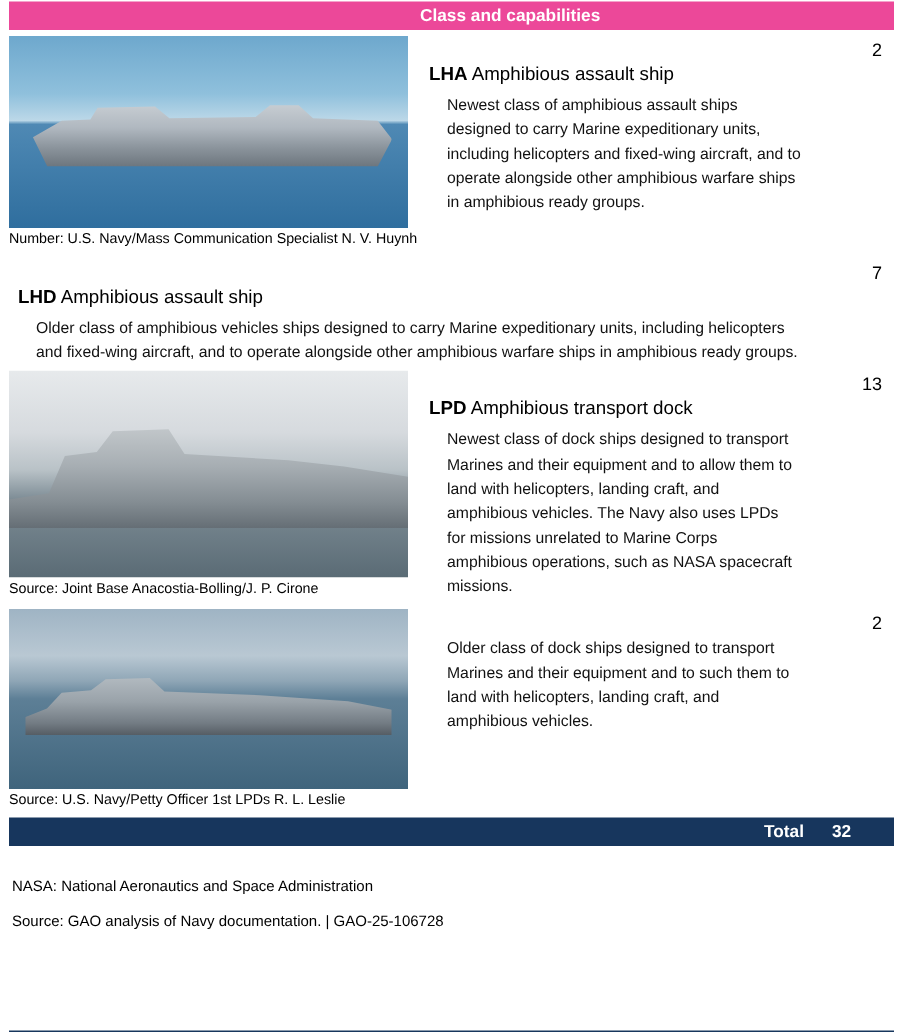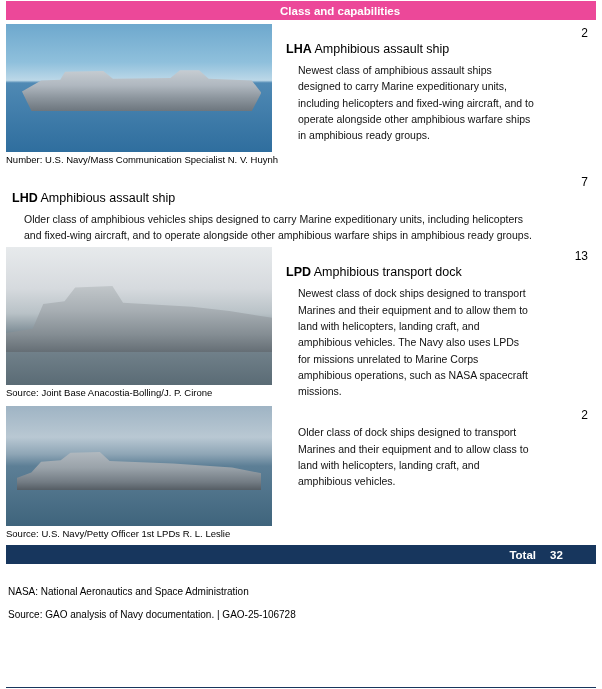--- a/index.html
+++ b/index.html
@@ -151,21 +151,21 @@
     align-items: center;
     justify-content: flex-end;
     background: #17365d;
     color: #ffffff;
     height: 19px;
     font-size: 11.5px;
     font-weight: bold;
     margin-top: 2px;
   }
   .total-label { padding-right: 14px; }
-  .total-value { width: 46px; text-align: left; padding-right: 24px; }
+  .total-value { width: 46px; text-align: center; padding-right: 24px; }
   
   .footnote {
     font-size: 10px;
     padding: 9px 0 0 2px;
     line-height: 1.3;
     margin-top: 12px;
   }
   .source-line {
     font-size: 10px;
     padding: 10px 0 0 2px;
@@ -233,21 +233,21 @@
   </div>
 
   <div class="row">
     <div class="img-col">
       <div class="photo">
         <div class="ph ph-lsd"></div>
       </div>
       <div class="src">Source: U.S. Navy/Petty Officer 1st LPDs R. L. Leslie</div>
     </div>
     <div class="text-col">
-      <div class="cls-desc">Older class of dock ships designed to transport Marines and their equipment and to allow class to land with helicopters, landing craft, and amphibious vehicles.</div>
+      <div class="cls-desc">Older class of dock ships designed to transport Marines and their equipment and to such them to land with helicopters, landing craft, and amphibious vehicles.</div>
     </div>
     <div class="num-col">2</div>
   </div>
 
   <div class="total-bar">
     <div class="total-label">Total</div>
     <div class="total-value">32</div>
   </div>
 
   <div class="footnote">NASA: National Aeronautics and Space Administration</div>

